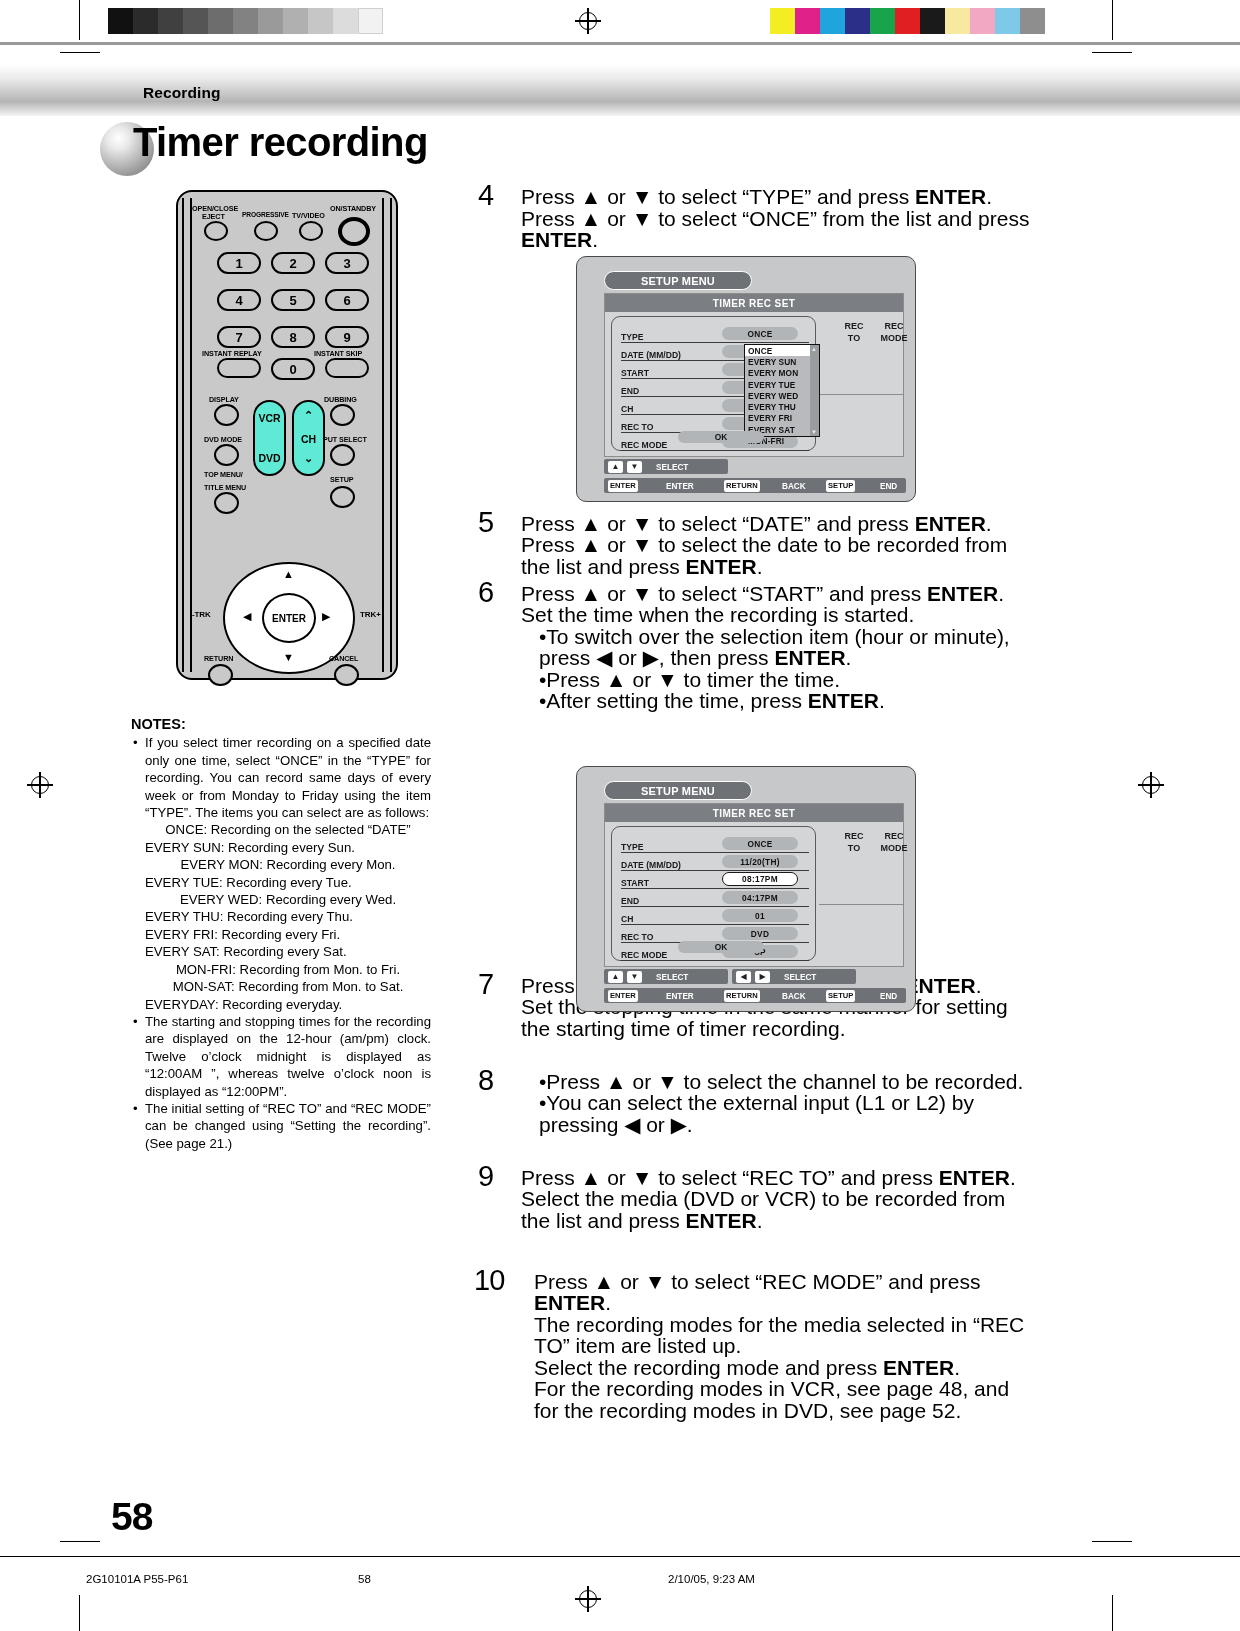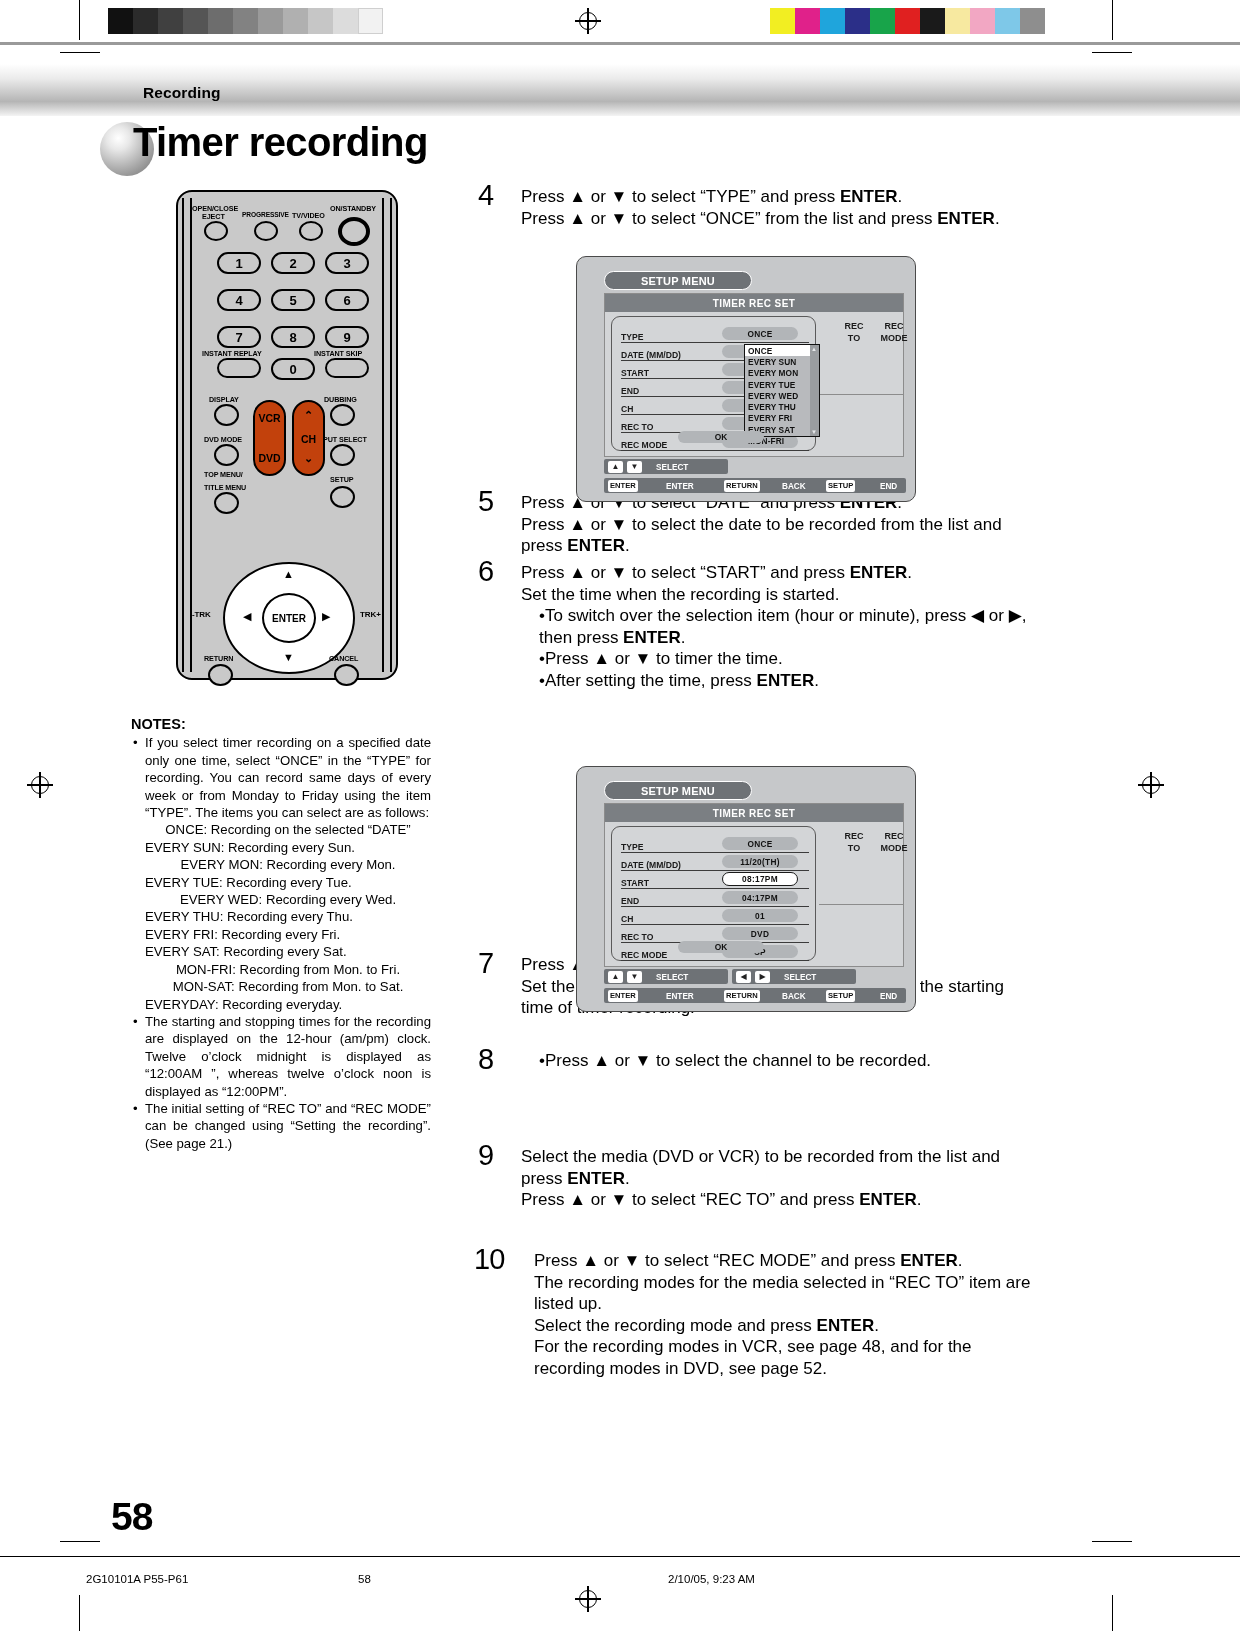--- a/index.html
+++ b/index.html
@@ -71,21 +71,21 @@
   }
   .rbtn {
     position:absolute; background:#c9c9c9; border:2px solid #000; border-radius:50%;
   }
   .rkey {
     position:absolute; background:#c9c9c9; border:2px solid #000; border-radius:14px;
     font-size:13px; font-weight:bold; text-align:center; line-height:1;
     display:flex; align-items:center; justify-content:center;
   }
   .rpill {
-    position:absolute; background:#c2410c; border:2.5px solid #000; border-radius:22px;
+    position:absolute; background:#5eead4; border:2.5px solid #000; border-radius:22px;
     font-size:10.5px; font-weight:bold;
   }
   .rpill span { position:absolute; left:0; right:0; text-align:center; }
 
   
   #dpad { position:absolute; left:45px; top:370px; width:132px; height:112px; }
   #dpad .ring {
     position:absolute; left:0; top:0; width:132px; height:112px; border-radius:50%;
     background:#fff; border:2.5px solid #000;
   }
@@ -115,21 +115,21 @@
   }
 
   
   #steps { position:absolute; left:478px; top:186px; width:560px; }
   .step { position:relative; padding-left:43px; margin-bottom:0; }
   .step .num {
     position:absolute; left:0; top:-7px;
     font-size:29px; font-weight:normal; font-family:"Liberation Sans", sans-serif;
   }
   .step .num.wide { left:-4px; letter-spacing:-1px; }
-  .step p { margin:0; font-size:17px; line-height:21.5px; }
+  .step p { margin:0; font-size:21px; line-height:21.5px; }
   .step .sb { position:relative; padding-left:18px; }
   b { font-weight:bold; }
 
   
   .osd {
     position:absolute; width:340px; height:246px;
     background:#c6c8ca; border:1.5px solid #4a4a4a; border-radius:10px;
   }
   .osd .menu-tab {
     position:absolute; left:27px; top:14px; width:148px; height:19px;
@@ -412,26 +412,27 @@
 
   <div class="step" style="min-height:96px;">
     <span class="num">7</span>
     <p>Press ▲ or ▼ to select “END” and press <b>ENTER</b>.</p>
     <p>Set the stopping time in the same manner for setting the starting time of timer recording.</p>
   </div>
 
   <div class="step" style="min-height:96px;">
     <span class="num">8</span>
     <p class="sb">•Press ▲ or ▼ to select the channel to be recorded.</p>
+    <p class="sb">•You can select the external input (L1 or L2) by pressing ◀ or ▶.</p>
   </div>
 
   <div class="step" style="min-height:104px;">
     <span class="num">9</span>
+    <p>Press ▲ or ▼ to select “REC TO” and press <b>ENTER</b>.</p>
     <p>Select the media (DVD or VCR) to be recorded from the list and press <b>ENTER</b>.</p>
-    <p>Press ▲ or ▼ to select “REC TO” and press <b>ENTER</b>.</p>
   </div>
 
   <div class="step" style="padding-left:56px;">
     <span class="num wide">10</span>
     <p>Press ▲ or ▼ to select “REC MODE” and press <b>ENTER</b>.</p>
     <p>The recording modes for the media selected in “REC TO” item are listed up.</p>
     <p>Select the recording mode and press <b>ENTER</b>.</p>
     <p>For the recording modes in VCR, see page 48, and for the recording modes in DVD, see page 52.</p>
   </div>
 </div>

